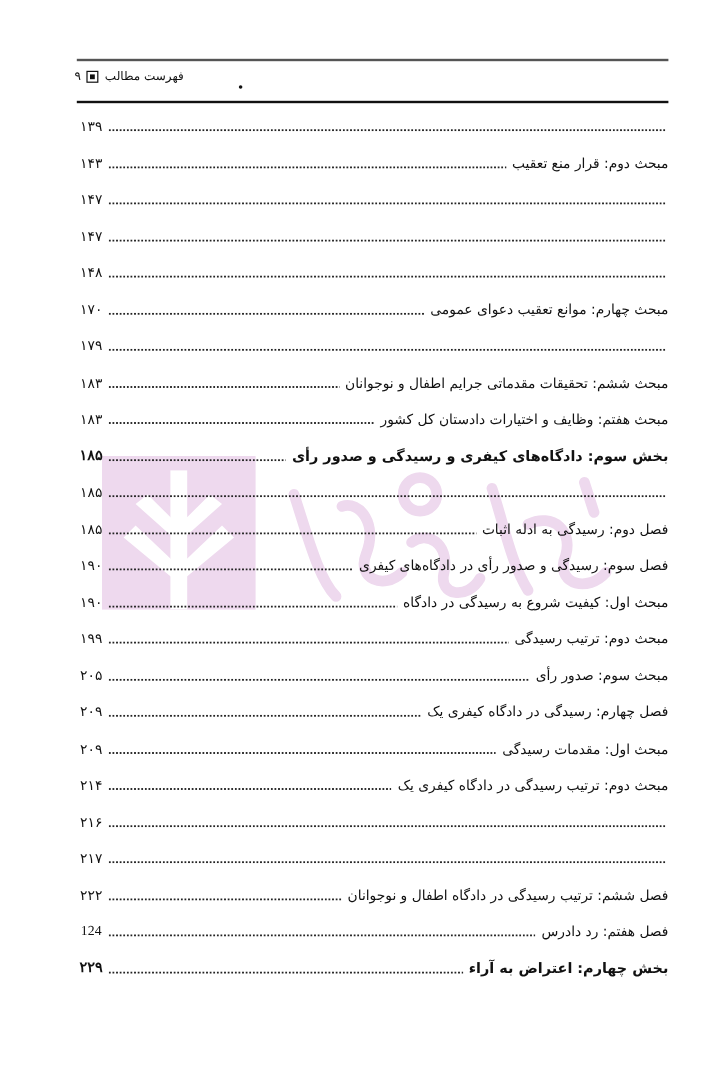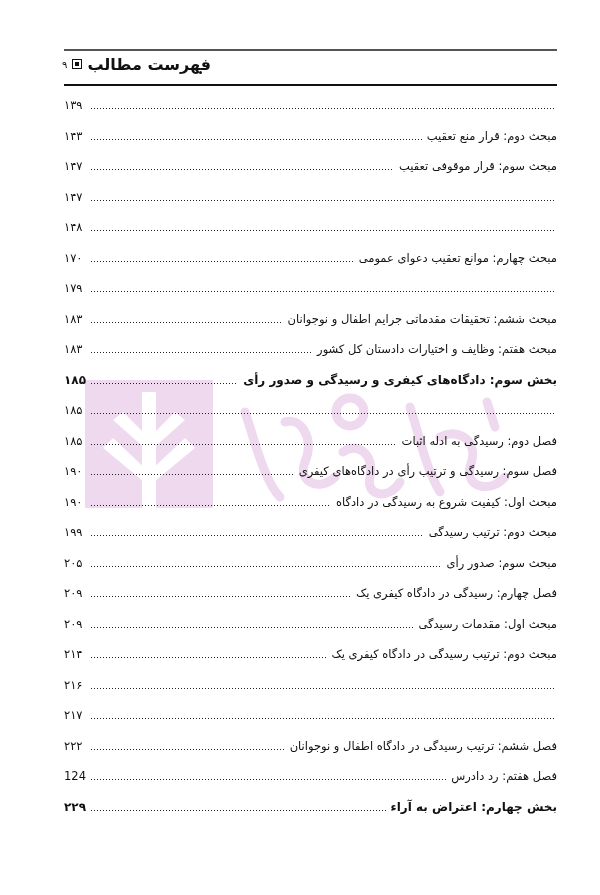--- a/index.html
+++ b/index.html
@@ -6,35 +6,35 @@
   body { width: 600px; height: 895px; position: relative; overflow: hidden;
          font-family: "DejaVu Sans", sans-serif; color: #111; }
   .page { position: absolute; left: 0; top: 0; width: 600px; height: 895px; }
   .rule-top { position: absolute; left: 64px; width: 493px; top: 49px; height: 2px; background: #555; }
   .rule-bottom { position: absolute; left: 64px; width: 493px; top: 84px; height: 2px; background: #111; }
   .header { position: absolute; left: 62px; top: 55px; height: 18px; display: flex; align-items: center;
             direction: ltr; font-size: 10px; gap: 5px; }
   .header .pg { font-size: 10px; }
   .header .box { width: 8px; height: 8px; border: 1.2px solid #111; display: inline-flex; align-items: center; justify-content: center; }
   .header .box::after { content: ""; width: 4px; height: 4px; background: #111; display: block; }
-  .header .title { direction: rtl; font-size: 16px; font-weight: bold; }
+  .header .title { direction: rtl; font-size: 10px; }
   .dot-mark { position: absolute; left: 199px; top: 71px; width: 3px; height: 3px; border-radius: 50%; background: #111; }
 
   .watermark { position: absolute; left: 85px; top: 380px; width: 430px; height: 128px; pointer-events: none; }
   .wm-square { position: absolute; left: 0; top: 0; width: 128px; height: 128px; background: #eed9ee; }
   .wm-script { position: absolute; left: 140px; top: 2px; width: 290px; height: 126px; }
 
   .toc { position: absolute; left: 64px; top: 94px; width: 493px; }
   .row { position: absolute; left: 0; width: 493px; height: 22px; display: flex; align-items: center;
          direction: rtl; font-size: 11.5px; }
   .row .label { white-space: nowrap; padding-left: 3px; background: transparent; }
   .row .leader { flex: 1; height: 10px; margin: 0 2px; align-self: center;
                  background-image: radial-gradient(circle, #222 0.7px, transparent 0.9px);
                  background-size: 3px 3px; background-repeat: repeat-x; background-position: 0 7px; }
-  .row .num { white-space: nowrap; direction: rtl; min-width: 24px; text-align: left; }
+  .row .num { white-space: nowrap; direction: rtl; min-width: 24px; text-align: center; font-family: Liberation Serif, serif; }
   .row.bold { font-weight: bold; font-size: 12px; }
 </style>
 </head>
 <body>
 
 <div class="page">
   <div class="rule-top"></div>
 
   <div class="header">
     <span class="pg">٩</span>
@@ -74,21 +74,20 @@
     <div class="row" style="top:0px">
       <span class="leader"></span>
       <span class="num">۱۳۹</span>
     </div>
     <div class="row" style="top:30.5px">
       <span class="label">مبحث دوم: قرار منع تعقیب</span>
       <span class="leader"></span>
       <span class="num">۱۴۳</span>
     </div>
     <div class="row" style="top:61px">
-      <span class="label">مبحث سوم: قرار موقوفی تعقیب</span>
       <span class="leader"></span>
       <span class="num">۱۴۷</span>
     </div>
     <div class="row" style="top:91.5px">
       <span class="leader"></span>
       <span class="num">۱۴۷</span>
     </div>
     <div class="row" style="top:122px">
       <span class="leader"></span>
       <span class="num">۱۴۸</span>
@@ -120,21 +119,21 @@
     <div class="row" style="top:305px">
       <span class="leader"></span>
       <span class="num">۱۸۵</span>
     </div>
     <div class="row" style="top:335.5px">
       <span class="label">فصل دوم: رسیدگی به ادله اثبات</span>
       <span class="leader"></span>
       <span class="num">۱۸۵</span>
     </div>
     <div class="row" style="top:366px">
-      <span class="label">فصل سوم: رسیدگی و ترتیب رأی در دادگاه‌های کیفری</span>
+      <span class="label">فصل سوم: رسیدگی و صدور رأی در دادگاه‌های کیفری</span>
       <span class="leader"></span>
       <span class="num">۱۹۰</span>
     </div>
     <div class="row" style="top:396.5px">
       <span class="label">مبحث اول: کیفیت شروع به رسیدگی در دادگاه</span>
       <span class="leader"></span>
       <span class="num">۱۹۰</span>
     </div>
     <div class="row" style="top:427px">
       <span class="label">مبحث دوم: ترتیب رسیدگی</span>

